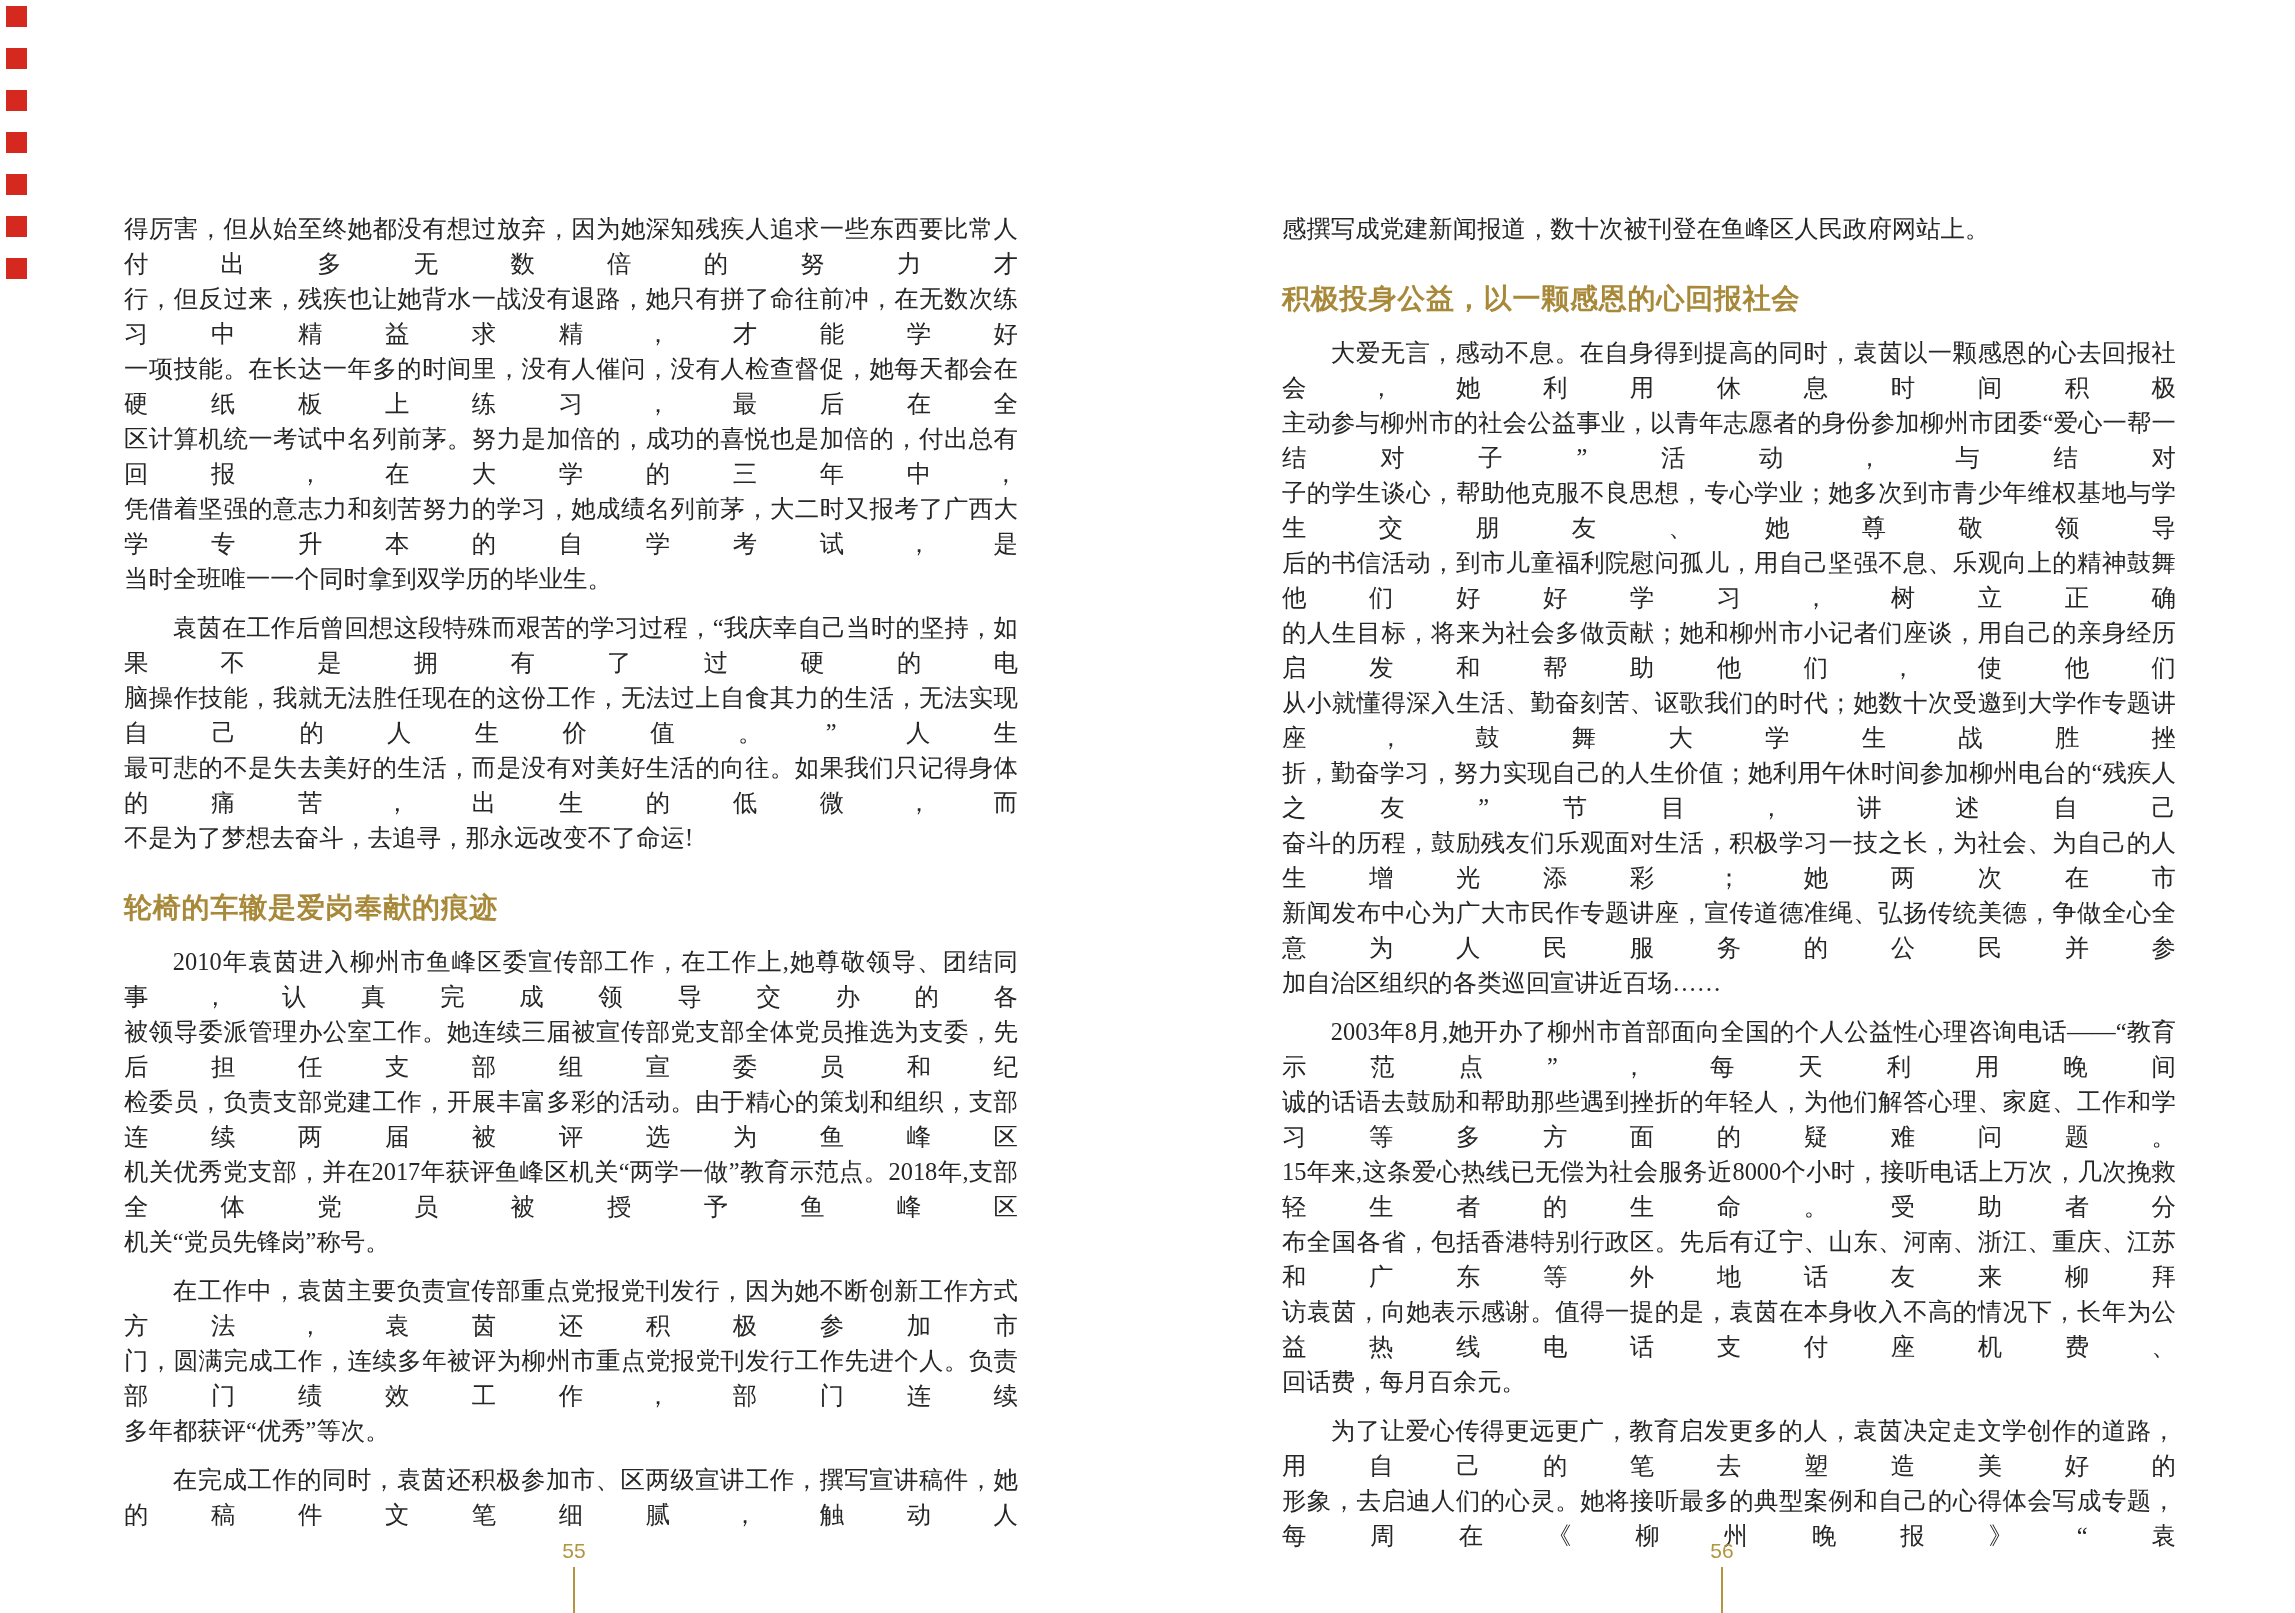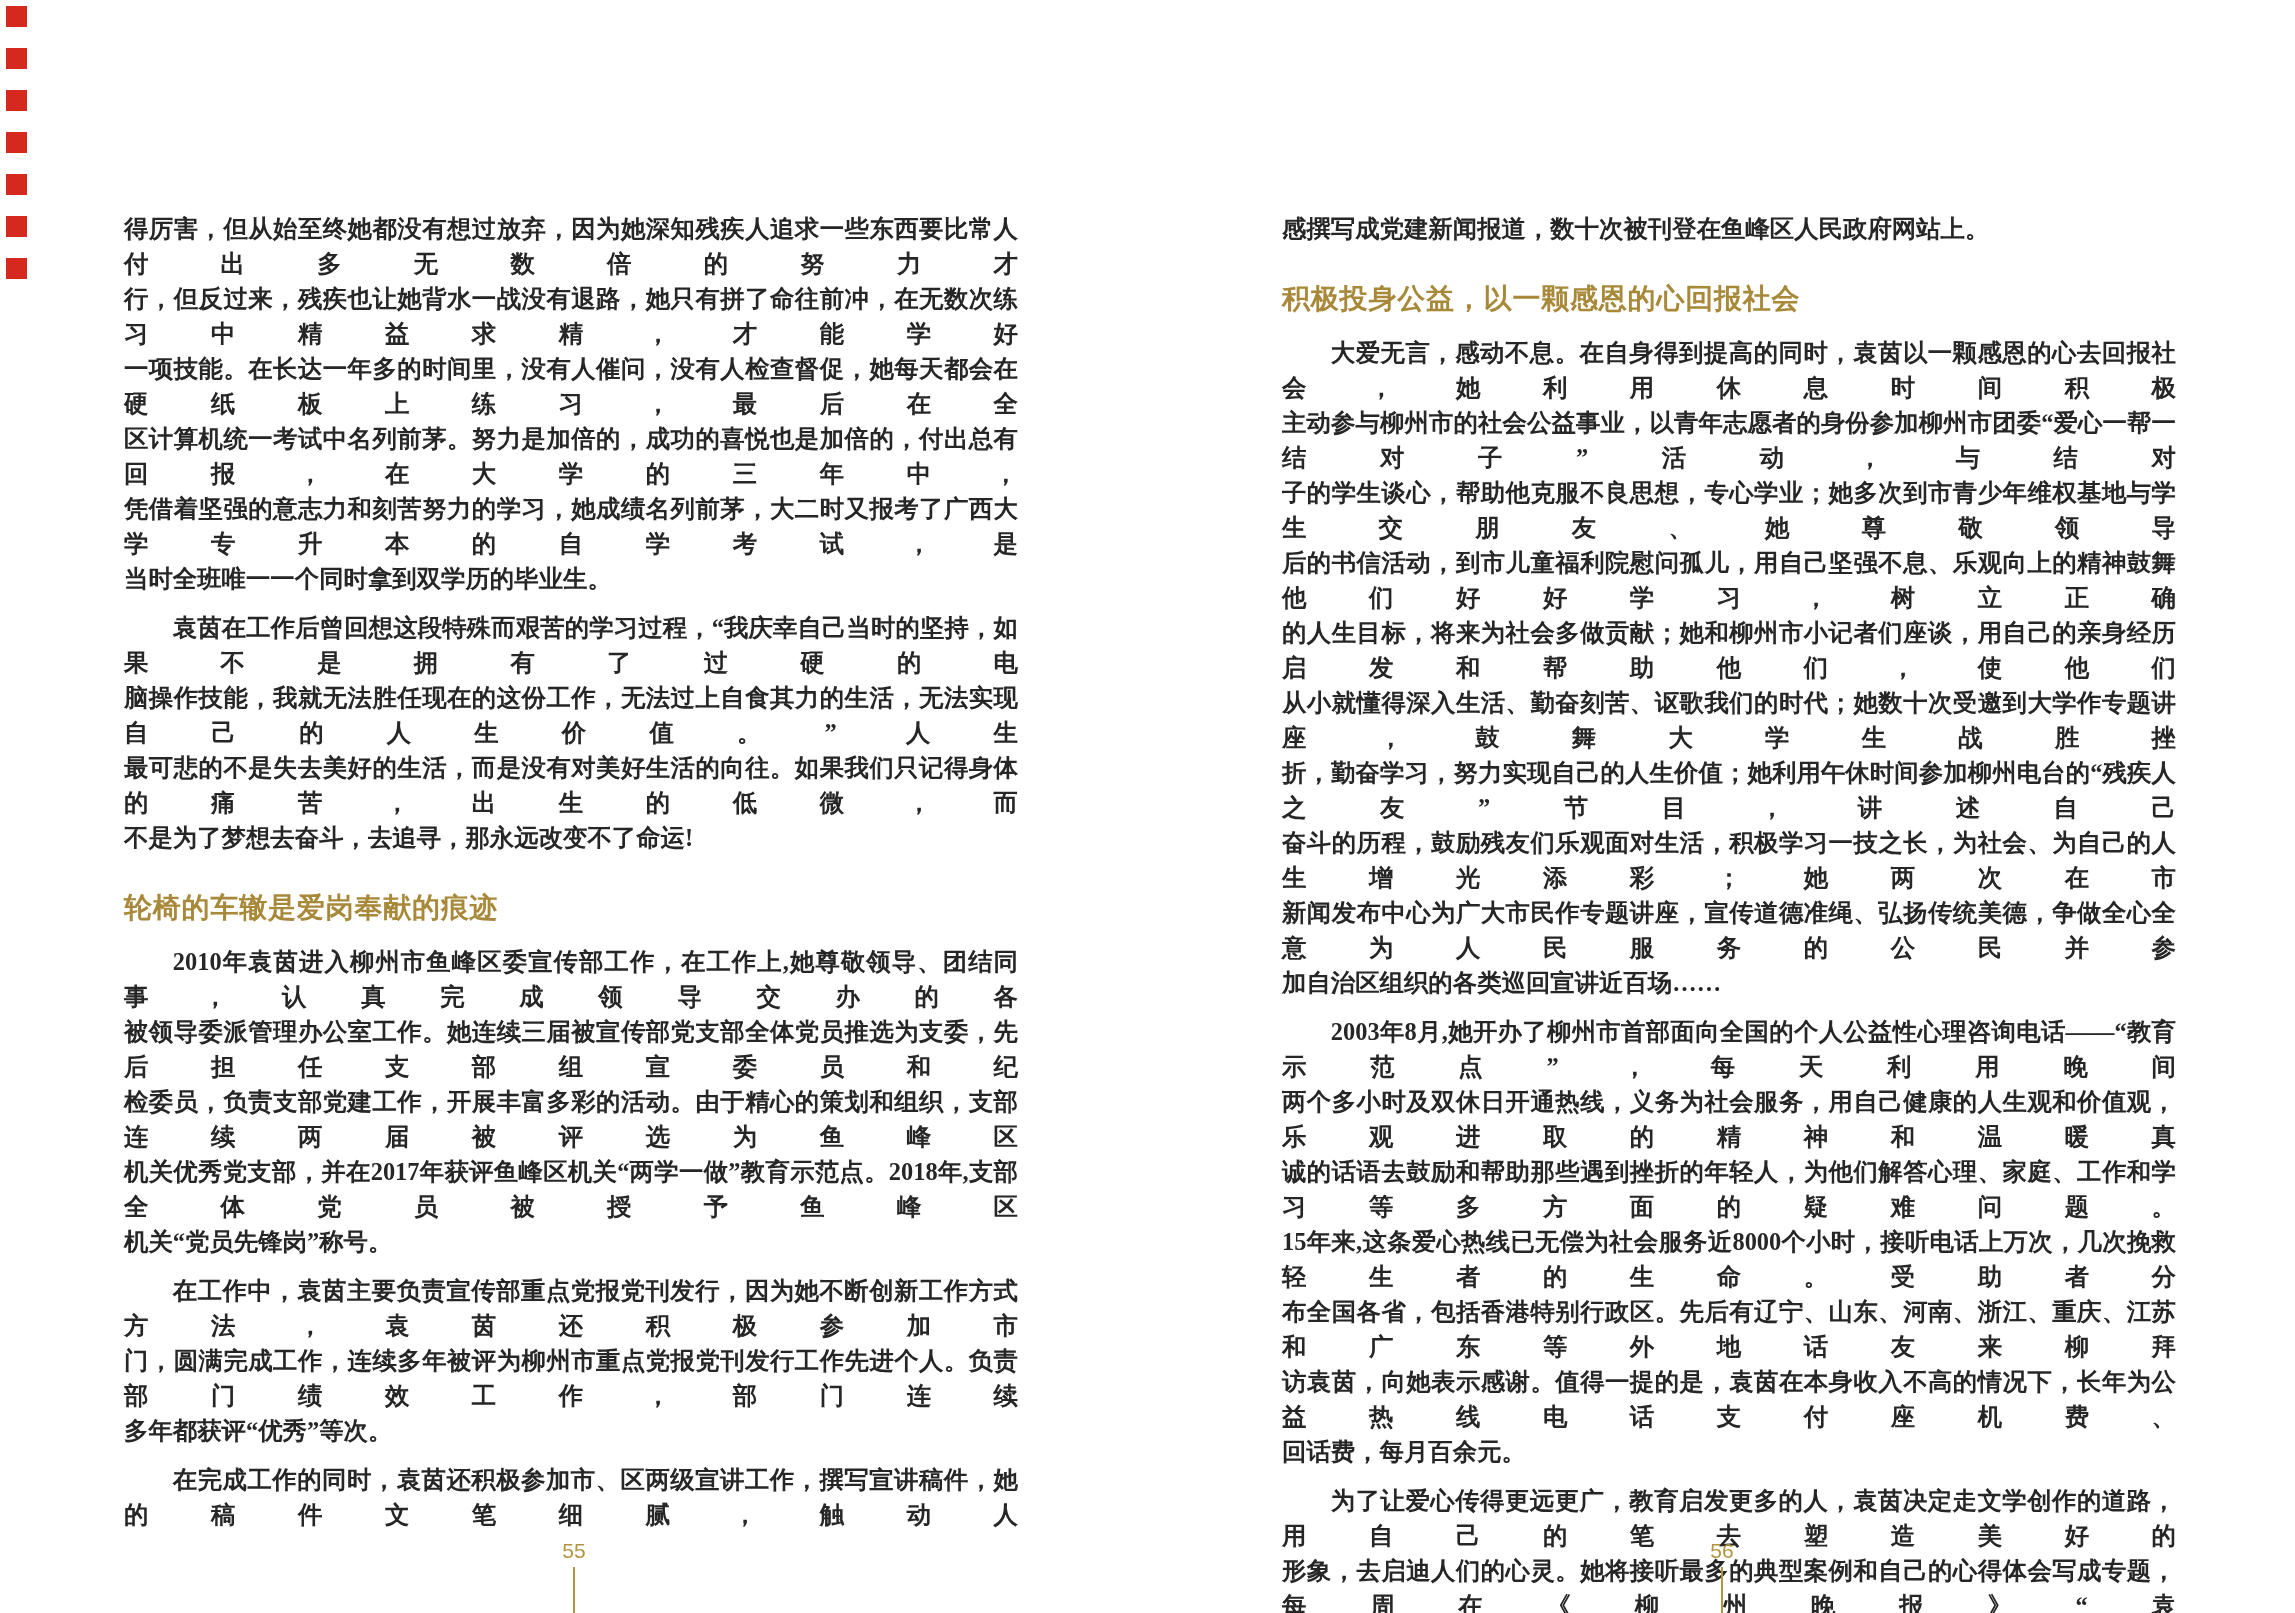--- a/index.html
+++ b/index.html
@@ -6,21 +6,21 @@
   .spread{
     position:relative;width:2295px;height:1613px;background:#ffffff;
     overflow:hidden;font-family:"Liberation Serif",serif;color:#262626;
   }
   .page{position:absolute;top:0;width:1148px;height:1613px;}
   .page-left{left:0;}
   .page-right{left:1148px;}
   .column{box-sizing:border-box;}
   .page-left .column{margin-left:124px;width:894px;padding-top:211px;}
   .page-right .column{margin-left:134px;width:894px;padding-top:211px;}
-  .para{margin:14px 0 0 0;font-weight:bold;}
+  .para{margin:14px 0 0 0;}
   .para:first-child{margin-top:0;}
   .line{
     font-size:24.4px;line-height:35px;letter-spacing:0;
     text-align:justify;text-align-last:justify;
   }
   .line.last{text-align-last:left;}
   .para.indent .line:first-child{text-indent:2em;}
   .section-heading{
     font-family:"Liberation Sans",sans-serif;
     font-size:28px;font-weight:bold;line-height:39px;
@@ -101,21 +101,20 @@
           <div class="line">后的书信活动，到市儿童福利院慰问孤儿，用自己坚强不息、乐观向上的精神鼓舞他们好好学习，树立正确</div>
           <div class="line">的人生目标，将来为社会多做贡献；她和柳州市小记者们座谈，用自己的亲身经历启发和帮助他们，使他们</div>
           <div class="line">从小就懂得深入生活、勤奋刻苦、讴歌我们的时代；她数十次受邀到大学作专题讲座，鼓舞大学生战胜挫</div>
           <div class="line">折，勤奋学习，努力实现自己的人生价值；她利用午休时间参加柳州电台的“残疾人之友”节目，讲述自己</div>
           <div class="line">奋斗的历程，鼓励残友们乐观面对生活，积极学习一技之长，为社会、为自己的人生增光添彩；她两次在市</div>
           <div class="line">新闻发布中心为广大市民作专题讲座，宣传道德准绳、弘扬传统美德，争做全心全意为人民服务的公民并参</div>
           <div class="line last">加自治区组织的各类巡回宣讲近百场……</div>
         </div>
         <div class="para indent">
           <div class="line">2003年8月,她开办了柳州市首部面向全国的个人公益性心理咨询电话——“教育示范点”，每天利用晚间</div>
-          <div class="line">两个多小时及双休日开通热线，义务为社会服务，用自己健康的人生观和价值观，乐观进取的精神和温暖真</div>
           <div class="line">诚的话语去鼓励和帮助那些遇到挫折的年轻人，为他们解答心理、家庭、工作和学习等多方面的疑难问题。</div>
           <div class="line">15年来,这条爱心热线已无偿为社会服务近8000个小时，接听电话上万次，几次挽救轻生者的生命。受助者分</div>
           <div class="line">布全国各省，包括香港特别行政区。先后有辽宁、山东、河南、浙江、重庆、江苏和广东等外地话友来柳拜</div>
           <div class="line">访袁茵，向她表示感谢。值得一提的是，袁茵在本身收入不高的情况下，长年为公益热线电话支付座机费、</div>
           <div class="line last">回话费，每月百余元。</div>
         </div>
         <div class="para indent">
           <div class="line">为了让爱心传得更远更广，教育启发更多的人，袁茵决定走文学创作的道路，用自己的笔去塑造美好的</div>
           <div class="line">形象，去启迪人们的心灵。她将接听最多的典型案例和自己的心得体会写成专题，每周在《柳州晚报》“袁</div>
         </div>

